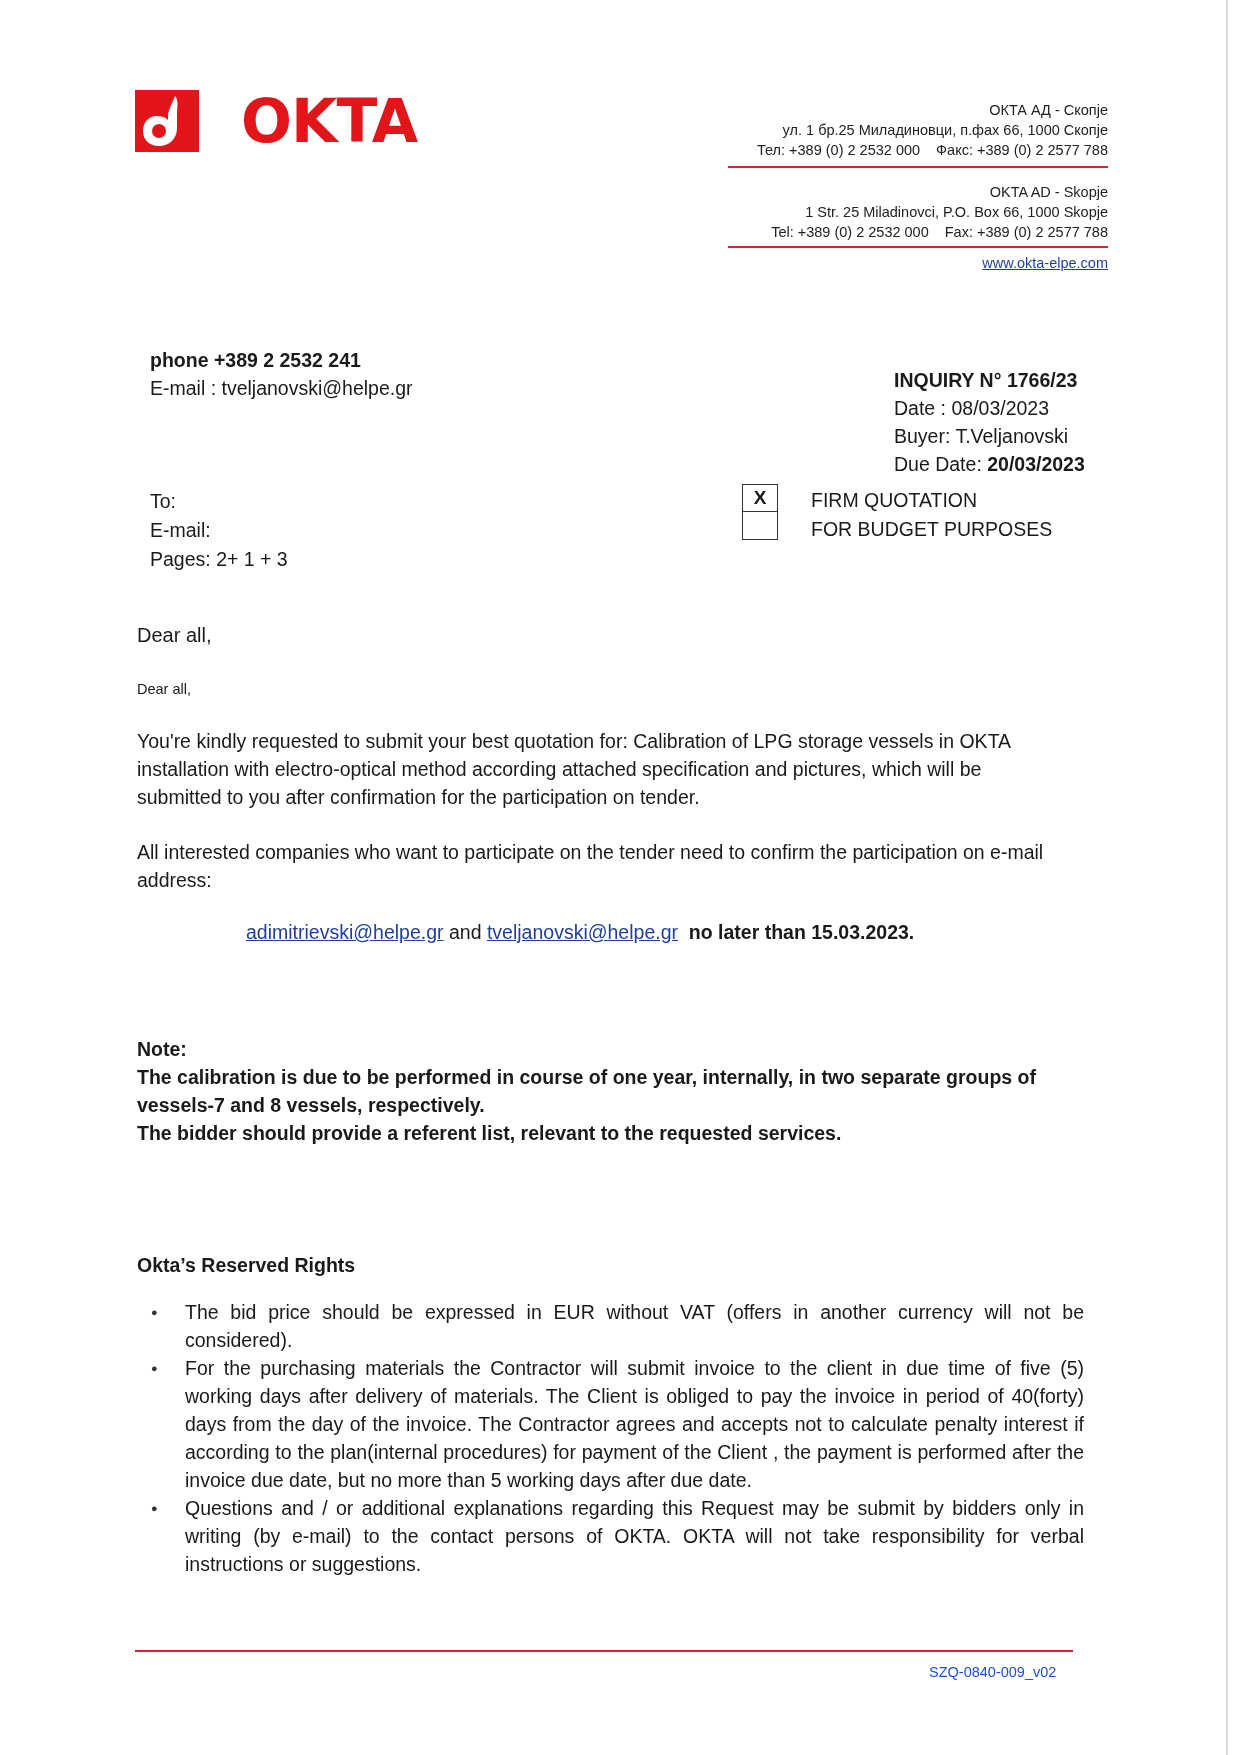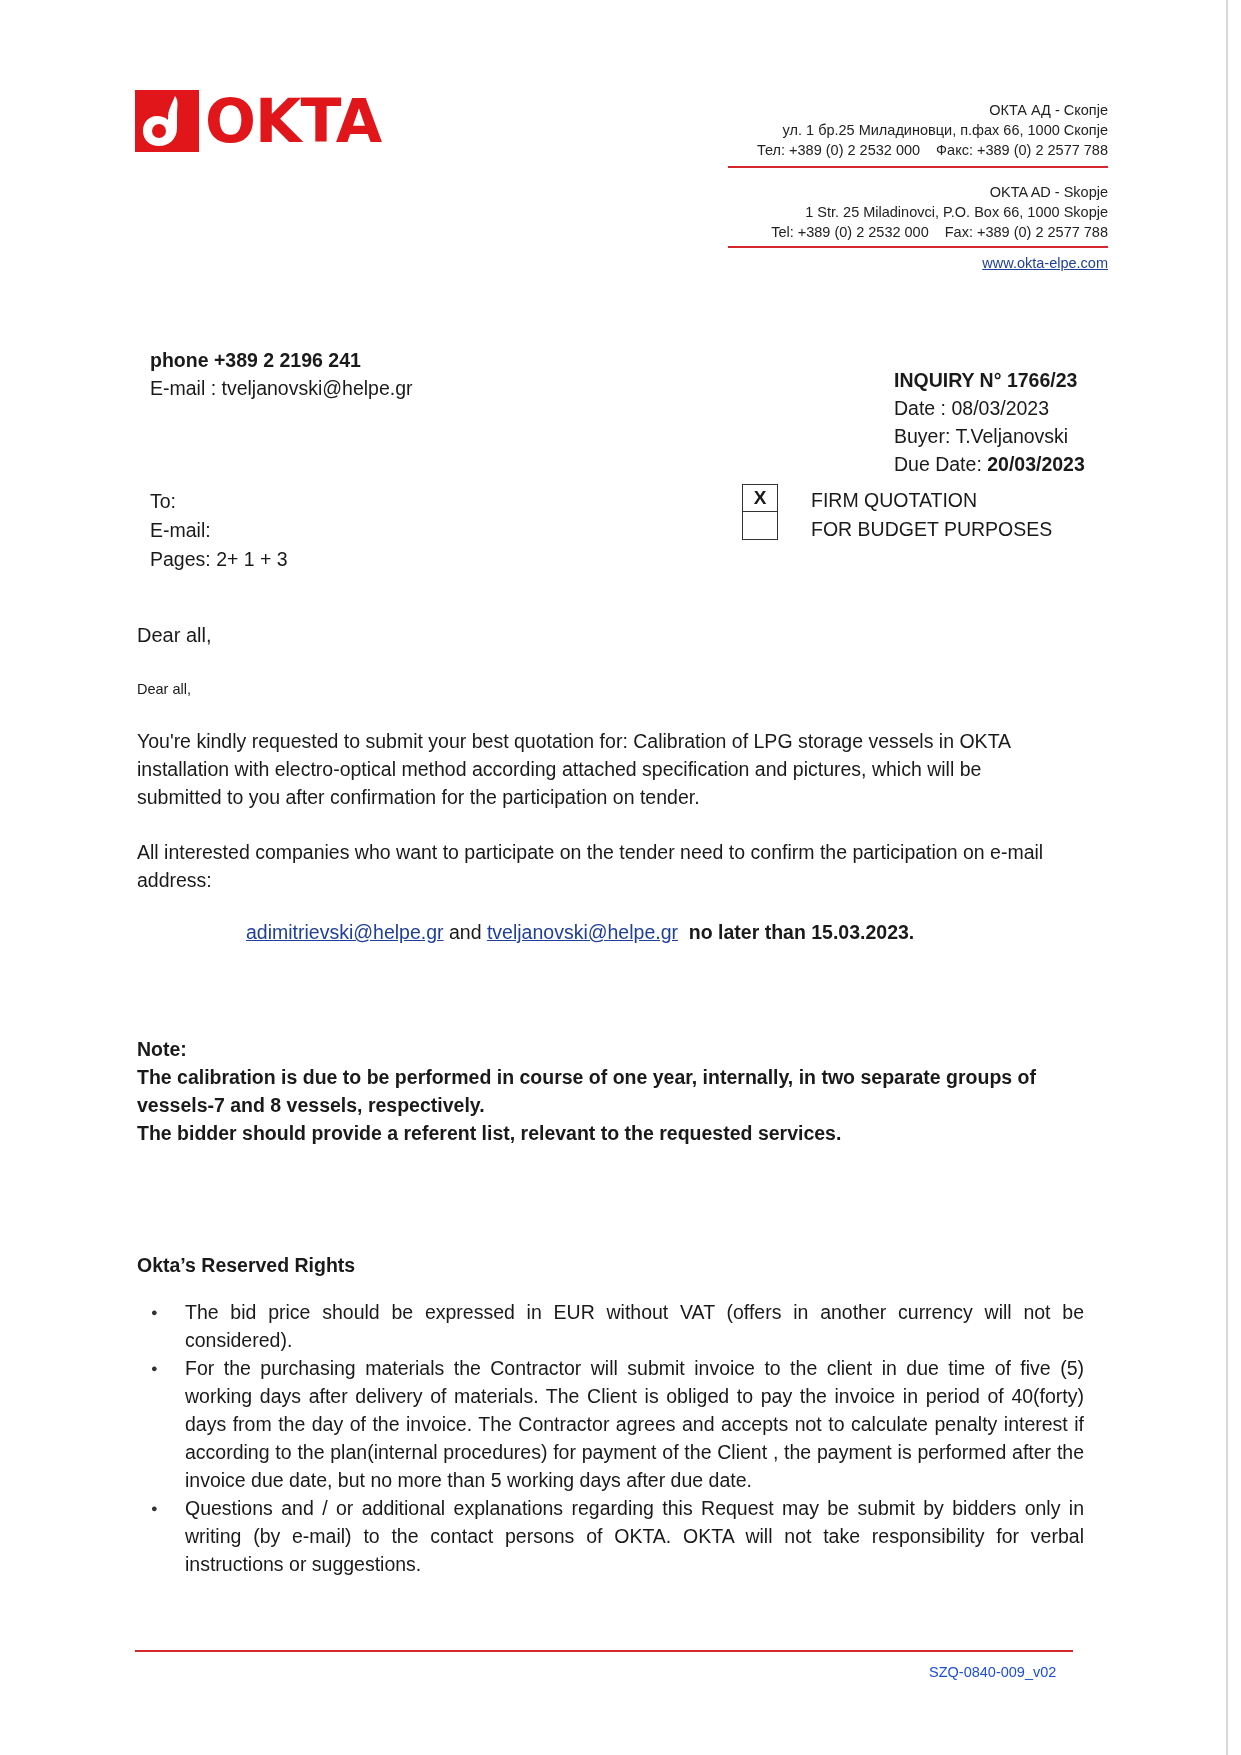--- a/index.html
+++ b/index.html
@@ -1,18 +1,18 @@
 <!DOCTYPE html>
 <html><head>
 <meta charset="utf-8">
 <style>
   html, body { margin: 0; padding: 0; background: #ffffff; }
   body { width: 1241px; height: 1755px; position: relative; overflow: hidden;
          font-family: "Liberation Sans", "DejaVu Sans", sans-serif; color: #1a1a1a; }
-  .abs { position: absolute; }
+  .abs { position: absolute; gap: 36px; }
   .edge-line { position: absolute; left: 1226px; top: 0; width: 2px; height: 1755px; background: #d8d8d8; }
 
   
   .logo { left: 135px; top: 90px; height: 62px; display: flex; align-items: center; }
   .logo-mark { width: 64px; height: 62px; background: #e0161b; position: relative; }
   .logo-mark svg { position: absolute; left: 0; top: 0; }
   .logo-text { font-family: "DejaVu Sans", sans-serif; font-weight: bold; font-size: 60px; color: #e0161b;
                letter-spacing: -1px; margin-left: 6px; line-height: 62px; }
 
   
@@ -86,21 +86,21 @@
   <div>1 Str. 25 Miladinovci, P.O. Box 66, 1000 Skopje</div>
   <div>
     <span>Tel: +389 (0) 2 2532 000</span><span class="gap"></span><span>Fax: +389 (0) 2 2577 788</span>
   </div>
 </div>
 <div class="red-rule" style="left:728px; top:246px; width:380px;"></div>
 
 <div class="abs web">www.okta-elpe.com</div>
 
 <div class="abs contact">
-  <div class="bold">phone +389 2 2196 241</div>
+  <div class="bold">phone +389 2 2532 241</div>
   <div>E-mail : tveljanovski@helpe.gr</div>
 </div>
 
 <div class="abs inquiry">
   <div class="bold">INQUIRY N° 1766/23</div>
   <div>Date : 08/03/2023</div>
   <div>Buyer: T.Veljanovski</div>
   <div><span>Due Date: </span><span class="bold">20/03/2023</span></div>
 </div>
 

